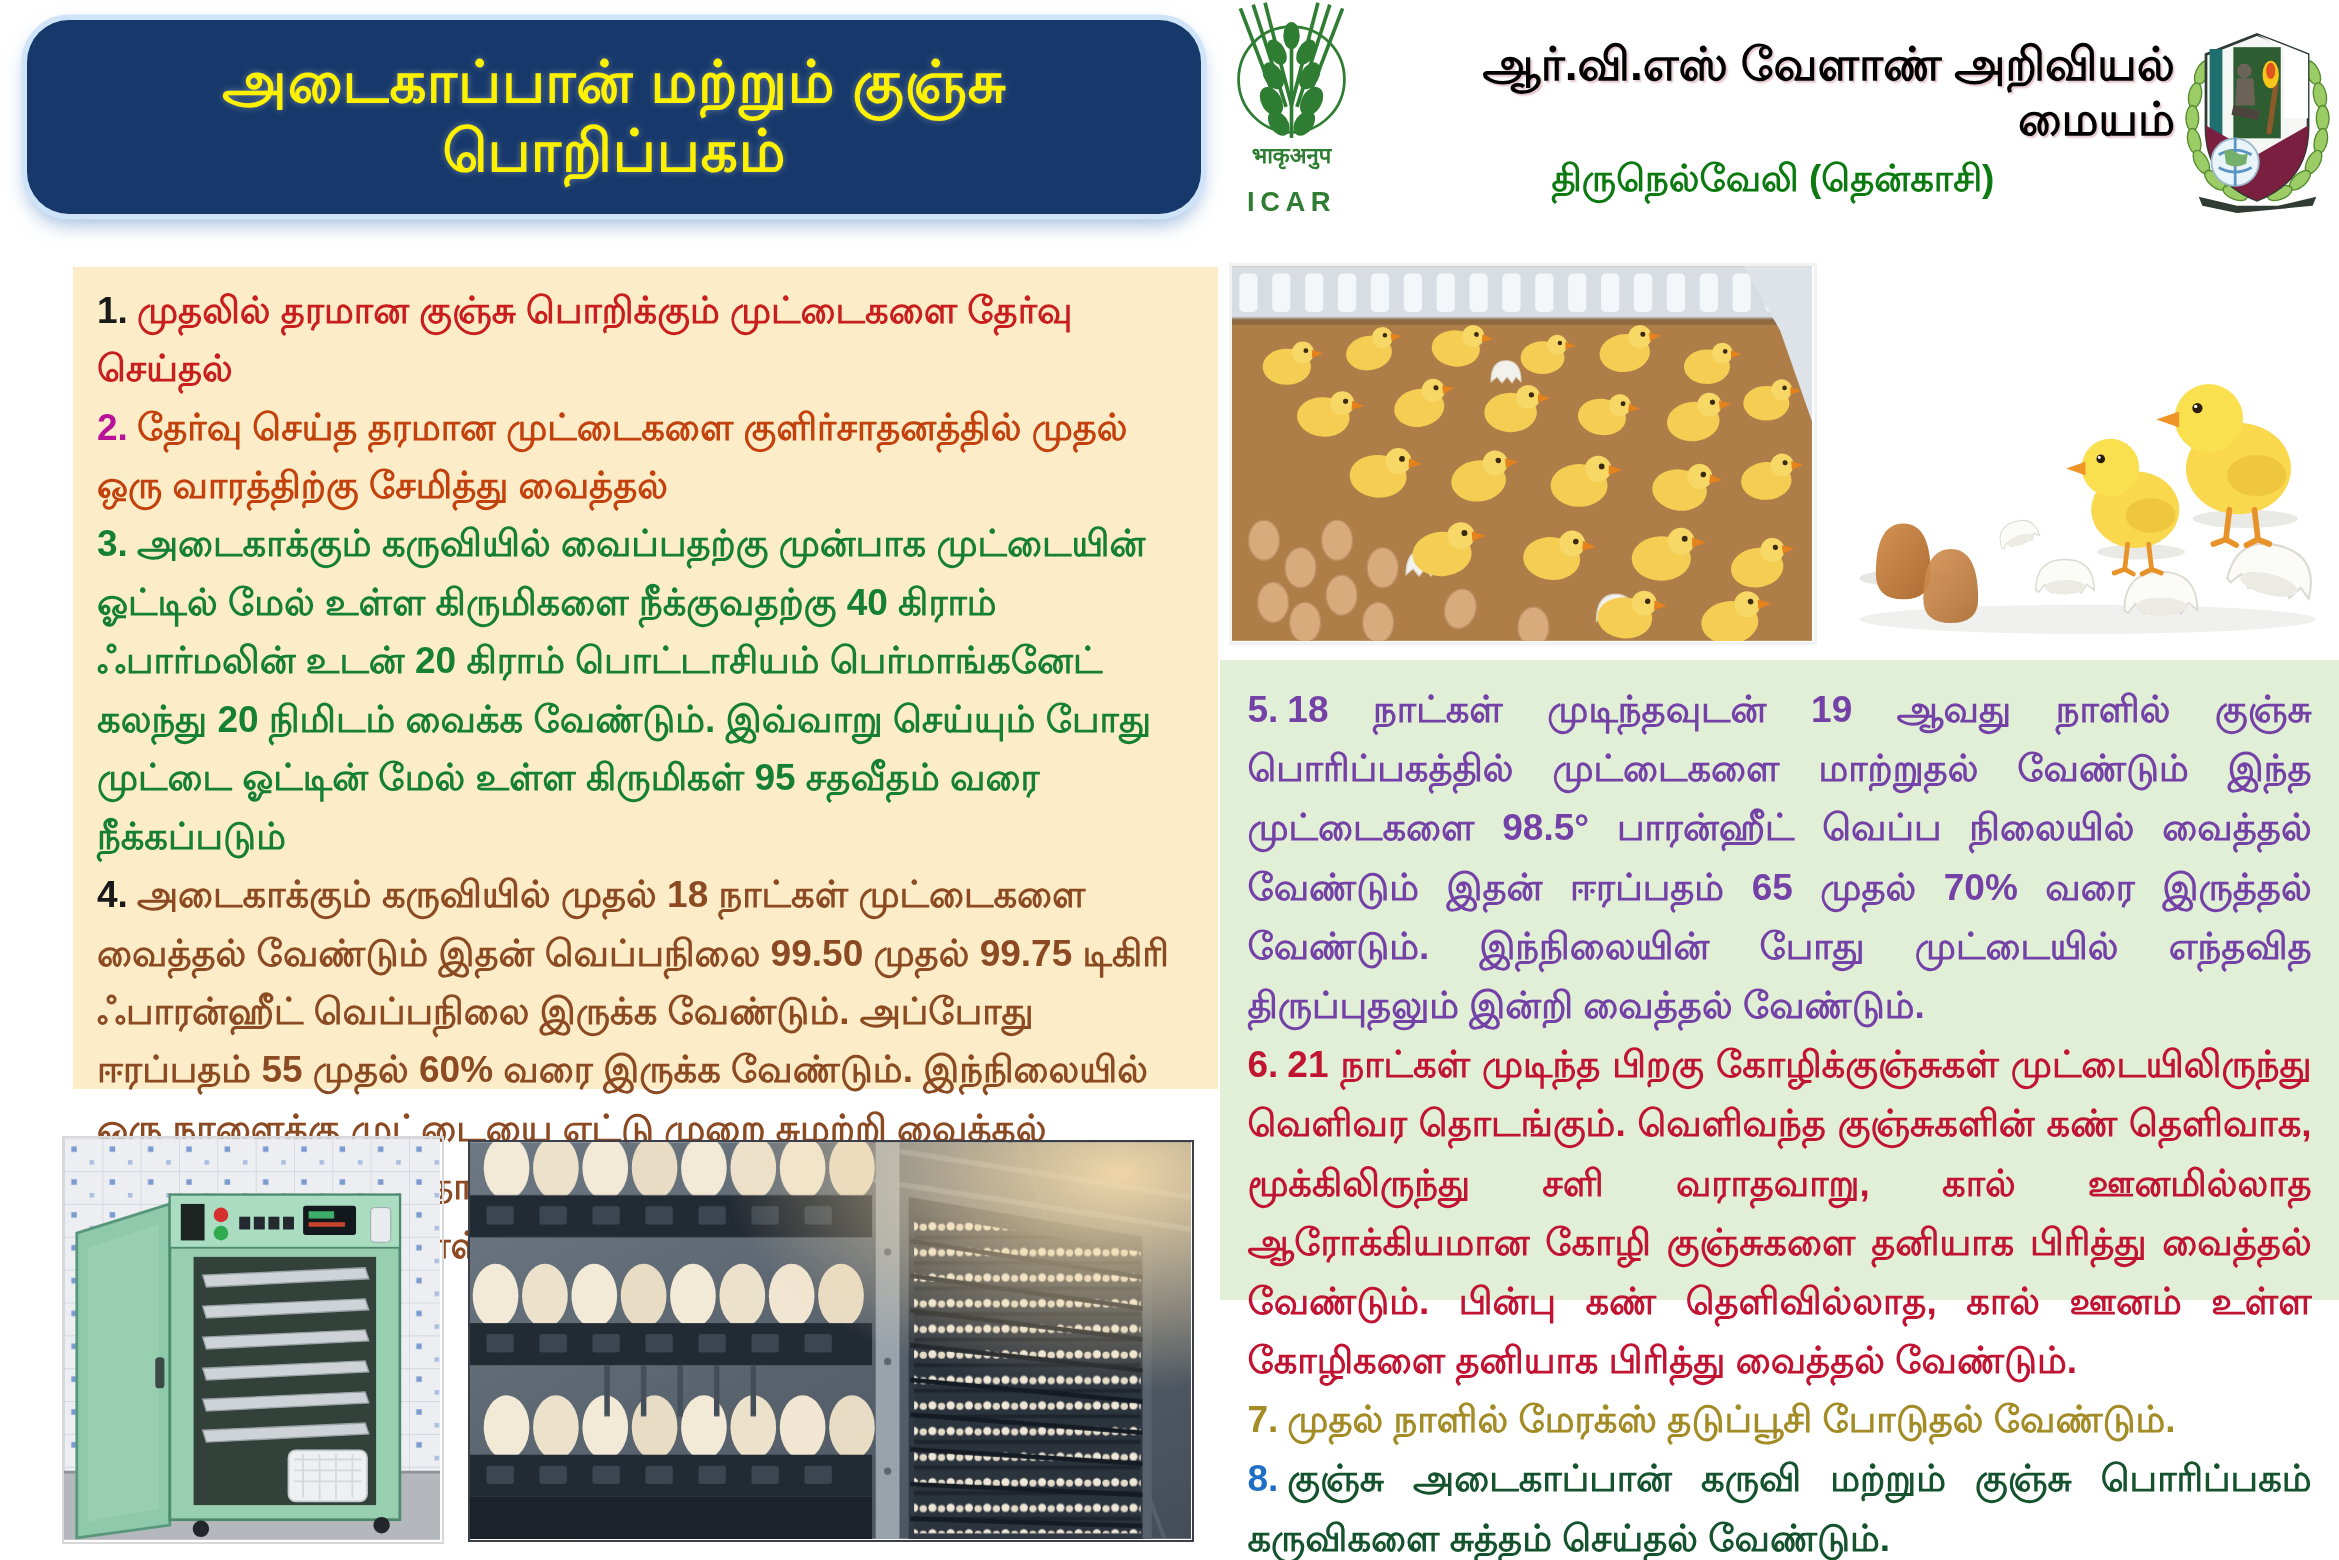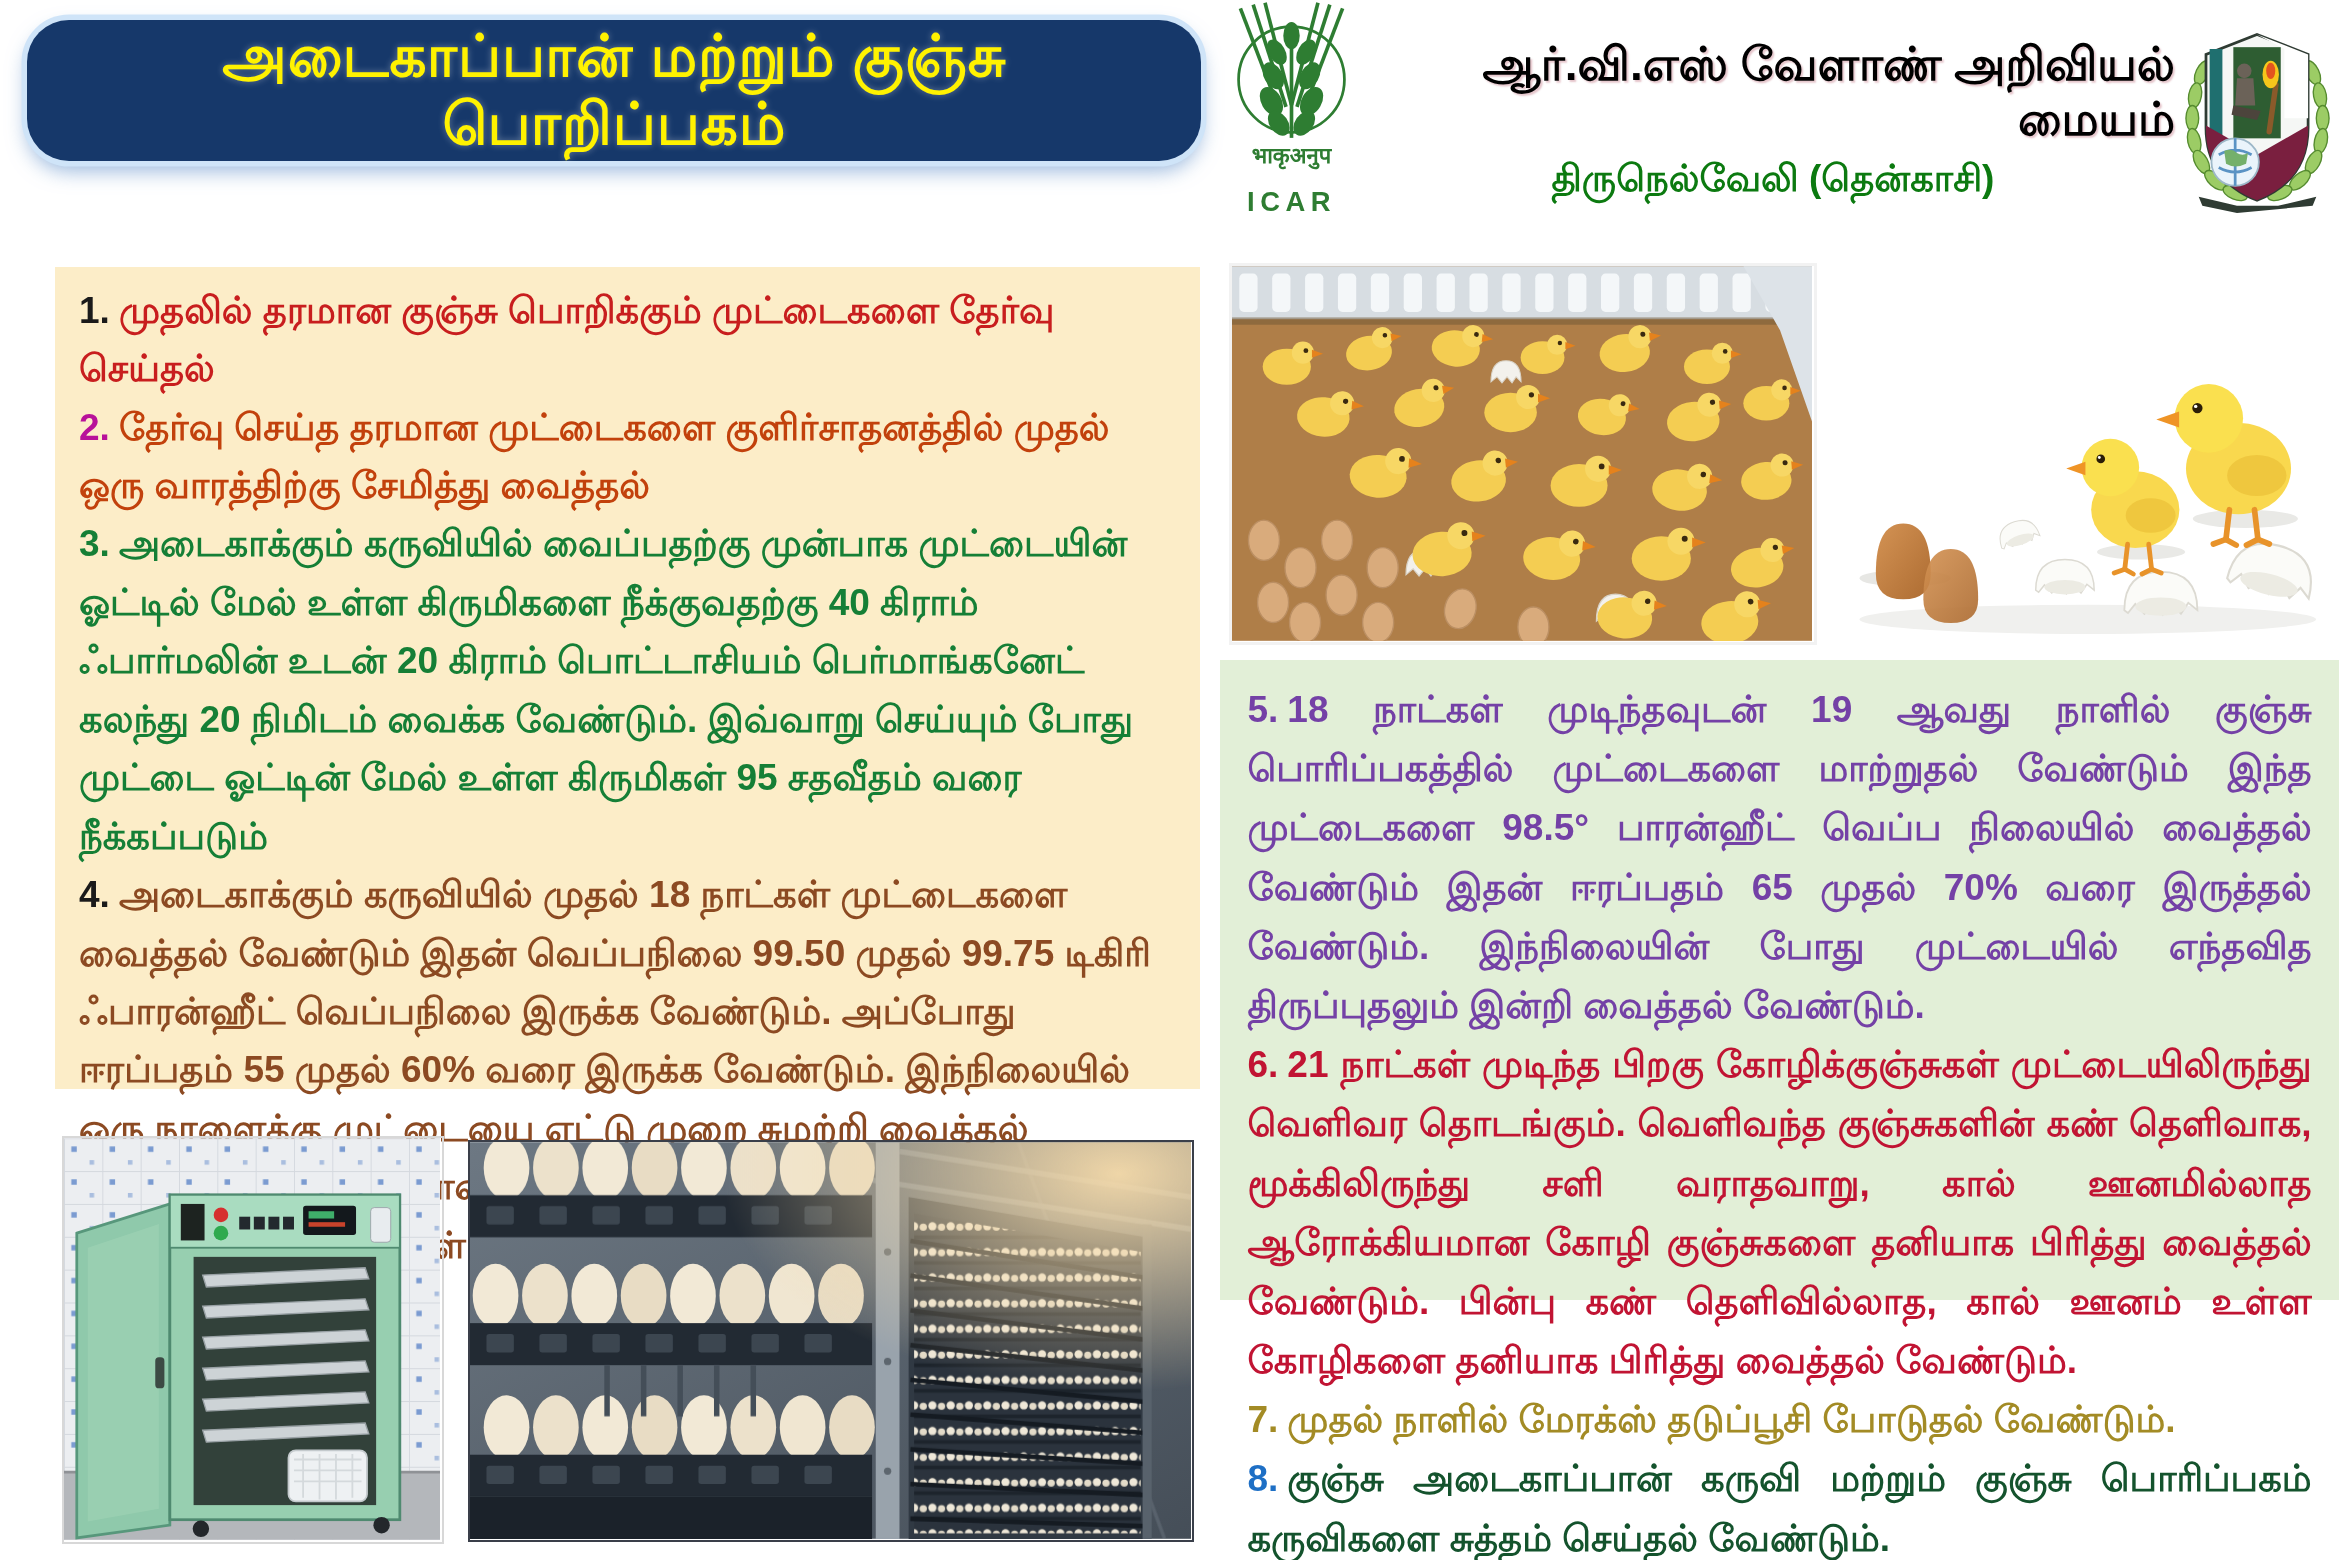--- a/index.html
+++ b/index.html
@@ -1,39 +1,39 @@
 <!DOCTYPE html>
 <html style="font-size:14.6px"><head>
 <meta charset="utf-8">
 <style>
   html,body{margin:0;padding:0;background:#ffffff;}
   .poster{position:relative;width:2339px;height:1561px;background:#ffffff;
           font-family:"Liberation Sans","DejaVu Sans",sans-serif;overflow:hidden;}
 
   
-  .title-box{position:absolute;left:27.4px;top:20px;width:1174px;height:141px;
+  .title-box{position:absolute;left:27.4px;top:20px;width:1174px;height:194px;
       background:#16386a;border-radius:42px;
       box-shadow:0 0 0 5.5px #cfe4f8, 0 9.1px 20px rgba(120,160,210,.75);
       display:flex;flex-direction:column;align-items:center;justify-content:center;gap:7.3px;}
   .title-line{color:#fff200;font-weight:bold;font-size:58px;line-height:1.05;
       text-shadow:0 0 7.3px rgba(255,255,255,.35);letter-spacing:0.9px;}
 
   .icar{position:absolute;left:1213px;top:1px;width:157px;height:203px;text-align:center;}
   .icar-hindi{color:#2e7d32;font-weight:bold;font-size:22px;line-height:1;margin-top:-5.5px;}
   .icar-en{color:#2e7d32;font-weight:bold;font-size:27.4px;letter-spacing:5.5px;line-height:1.1;margin-top:20px;}
 
   .org{position:absolute;left:1371px;top:37px;width:804px;text-align:center;}
   .org-name{color:#000000;font-weight:bold;font-size:46px;line-height:1.2;
       text-shadow:1.8px 1.8px 1.8px rgba(150,24,46,.25);text-align:right;}
   .org-loc{color:#0c7a10;font-weight:bold;font-size:37px;margin-top:11px;}
 
   .crest{position:absolute;left:2182px;top:18.3px;width:151px;height:196px;}
 
   
-  .panel-left{position:absolute;left:55px;top:267px;width:1145px;height:822px;
+  .panel-left{position:absolute;left:73px;top:267px;width:1145px;height:822px;
       background:#fcedc8;box-sizing:border-box;padding:14.6px 24px 9.1px 24px;}
   .panel-left p{margin:0;font-size:37px;font-weight:bold;line-height:1.58;text-align:left;}
   .panel-right{position:absolute;left:1220px;top:660px;width:1119px;height:640px;
       background:#e2efd7;box-sizing:border-box;padding:20px 27.4px 9.1px 27.4px;}
   .panel-right p{margin:0;font-size:37px;font-weight:bold;line-height:1.6;text-align:justify;}
   .num{margin-right:9.1px;}
   .n1{color:#1a1a1a;} .t1{color:#c81e1e;}
   .n2{color:#b8119a;} .t2{color:#c2410c;}
   .n3{color:#157f36;} .t3{color:#157f36;}
   .n4{color:#1a1a1a;} .t4{color:#8c4a22;}

